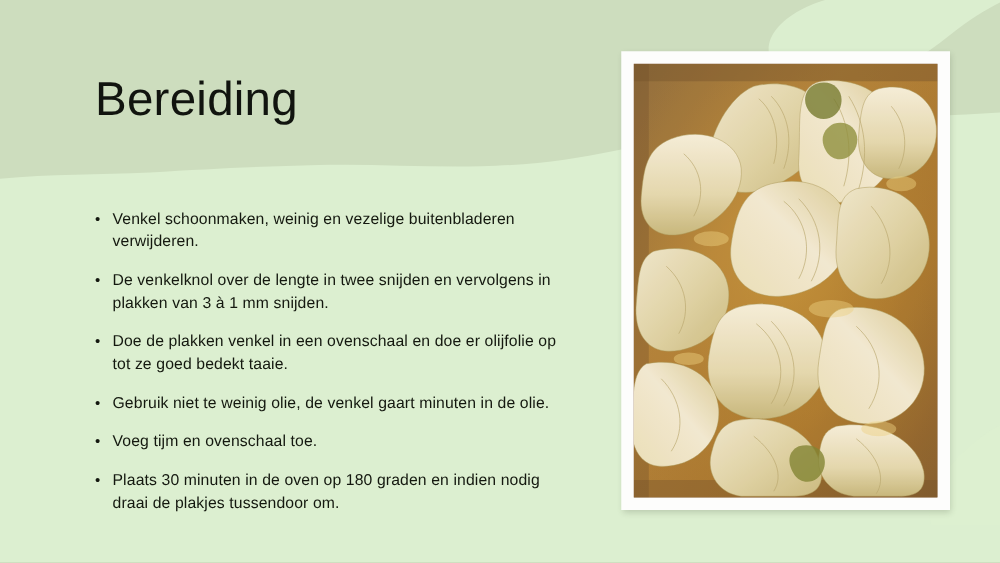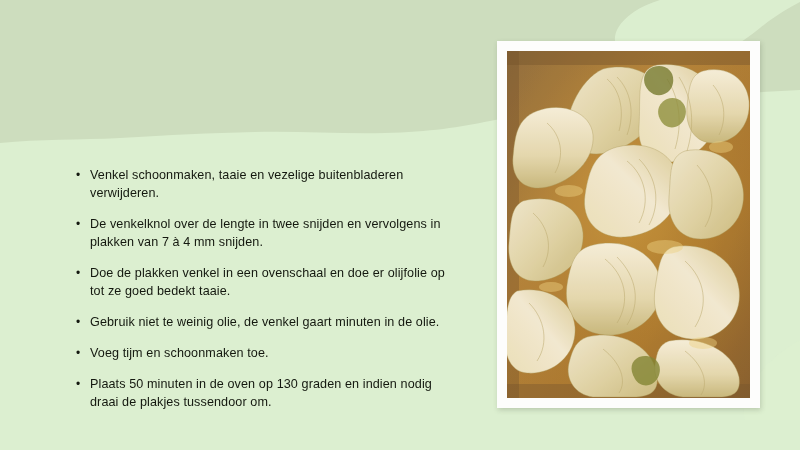--- a/index.html
+++ b/index.html
@@ -70,51 +70,52 @@
              C725,94 765,92 800,90 L800,450 L0,450 Z"></path>
 
     <path fill="#dcefd0" opacity="0.92" d="M800,0 L660,0 C640,6 625,16 618,28 C610,42 618,56 634,64
              C650,72 672,72 692,66 C716,59 740,44 760,28
              C776,15 790,7 800,2 Z"></path>
 
     <path fill="#dcefd0" opacity="0.95" d="M800,340 C778,352 762,368 752,384 C744,397 742,410 745,420
              L800,420 Z"></path>
   </svg>
 
+  <div id="title">Bereiding</div>
 
   <div id="bullets">
 
     <div class="bullet-row">
       <div class="bullet-dot">•</div>
-      <div class="bullet-text">Venkel schoonmaken, taaie en vezelige buitenbladeren verwijderen.</div>
-    </div>
-
-    <div class="bullet-row">
-      <div class="bullet-dot">•</div>
-      <div class="bullet-text">De venkelknol over de lengte in twee snijden en vervolgens in plakken van 7 à 4 mm snijden.</div>
+      <div class="bullet-text">Venkel schoonmaken, weinig en vezelige buitenbladeren verwijderen.</div>
+    </div>
+
+    <div class="bullet-row">
+      <div class="bullet-dot">•</div>
+      <div class="bullet-text">De venkelknol over de lengte in twee snijden en vervolgens in plakken van 3 à 1 mm snijden.</div>
     </div>
 
     <div class="bullet-row">
       <div class="bullet-dot">•</div>
       <div class="bullet-text">Doe de plakken venkel in een ovenschaal en doe er olijfolie op tot ze goed bedekt taaie.</div>
     </div>
 
     <div class="bullet-row">
       <div class="bullet-dot">•</div>
       <div class="bullet-text">Gebruik niet te weinig olie, de venkel gaart minuten in de olie.</div>
     </div>
 
     <div class="bullet-row">
       <div class="bullet-dot">•</div>
-      <div class="bullet-text">Voeg tijm en schoonmaken toe.</div>
-    </div>
-
-    <div class="bullet-row">
-      <div class="bullet-dot">•</div>
-      <div class="bullet-text">Plaats 50 minuten in de oven op 130 graden en indien nodig draai de plakjes tussendoor om.</div>
+      <div class="bullet-text">Voeg tijm en ovenschaal toe.</div>
+    </div>
+
+    <div class="bullet-row">
+      <div class="bullet-dot">•</div>
+      <div class="bullet-text">Plaats 30 minuten in de oven op 180 graden en indien nodig draai de plakjes tussendoor om.</div>
     </div>
 
   </div>
 
   <div id="photo-frame">
     <div id="photo">
       <svg viewBox="0 0 243 347" preserveAspectRatio="none" aria-hidden="true">
         <defs>
           <linearGradient id="woodG" x1="0" y1="0" x2="1" y2="1">
             <stop offset="0%" stop-color="#8a6b44"></stop>

